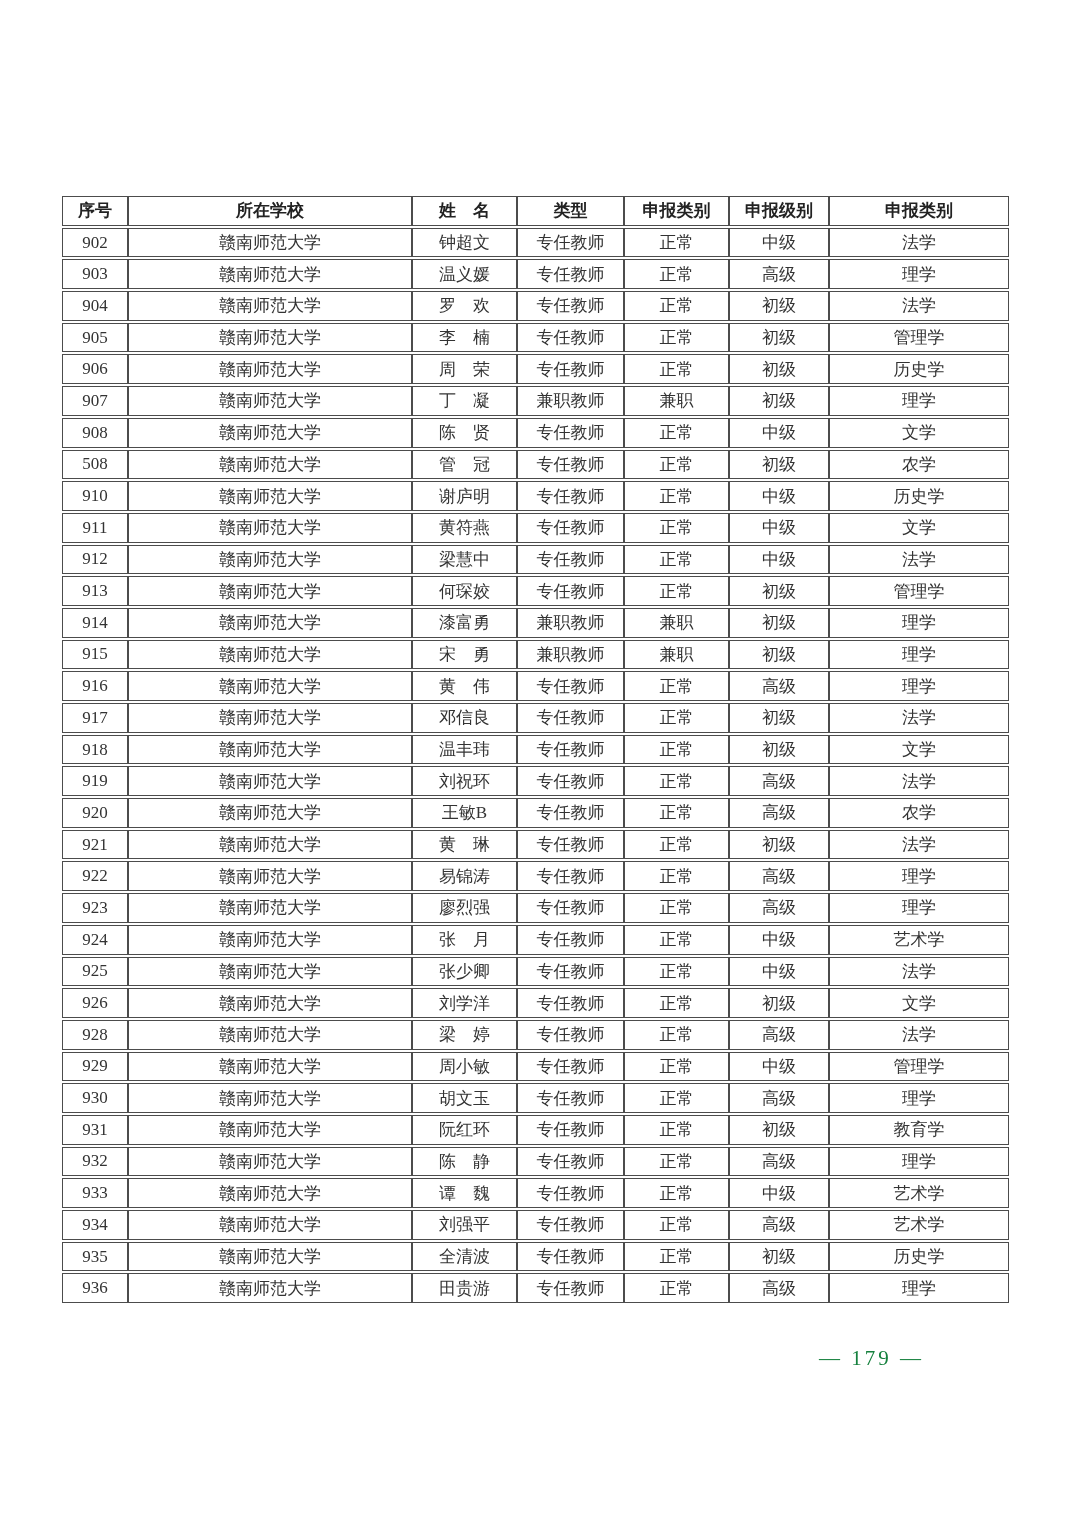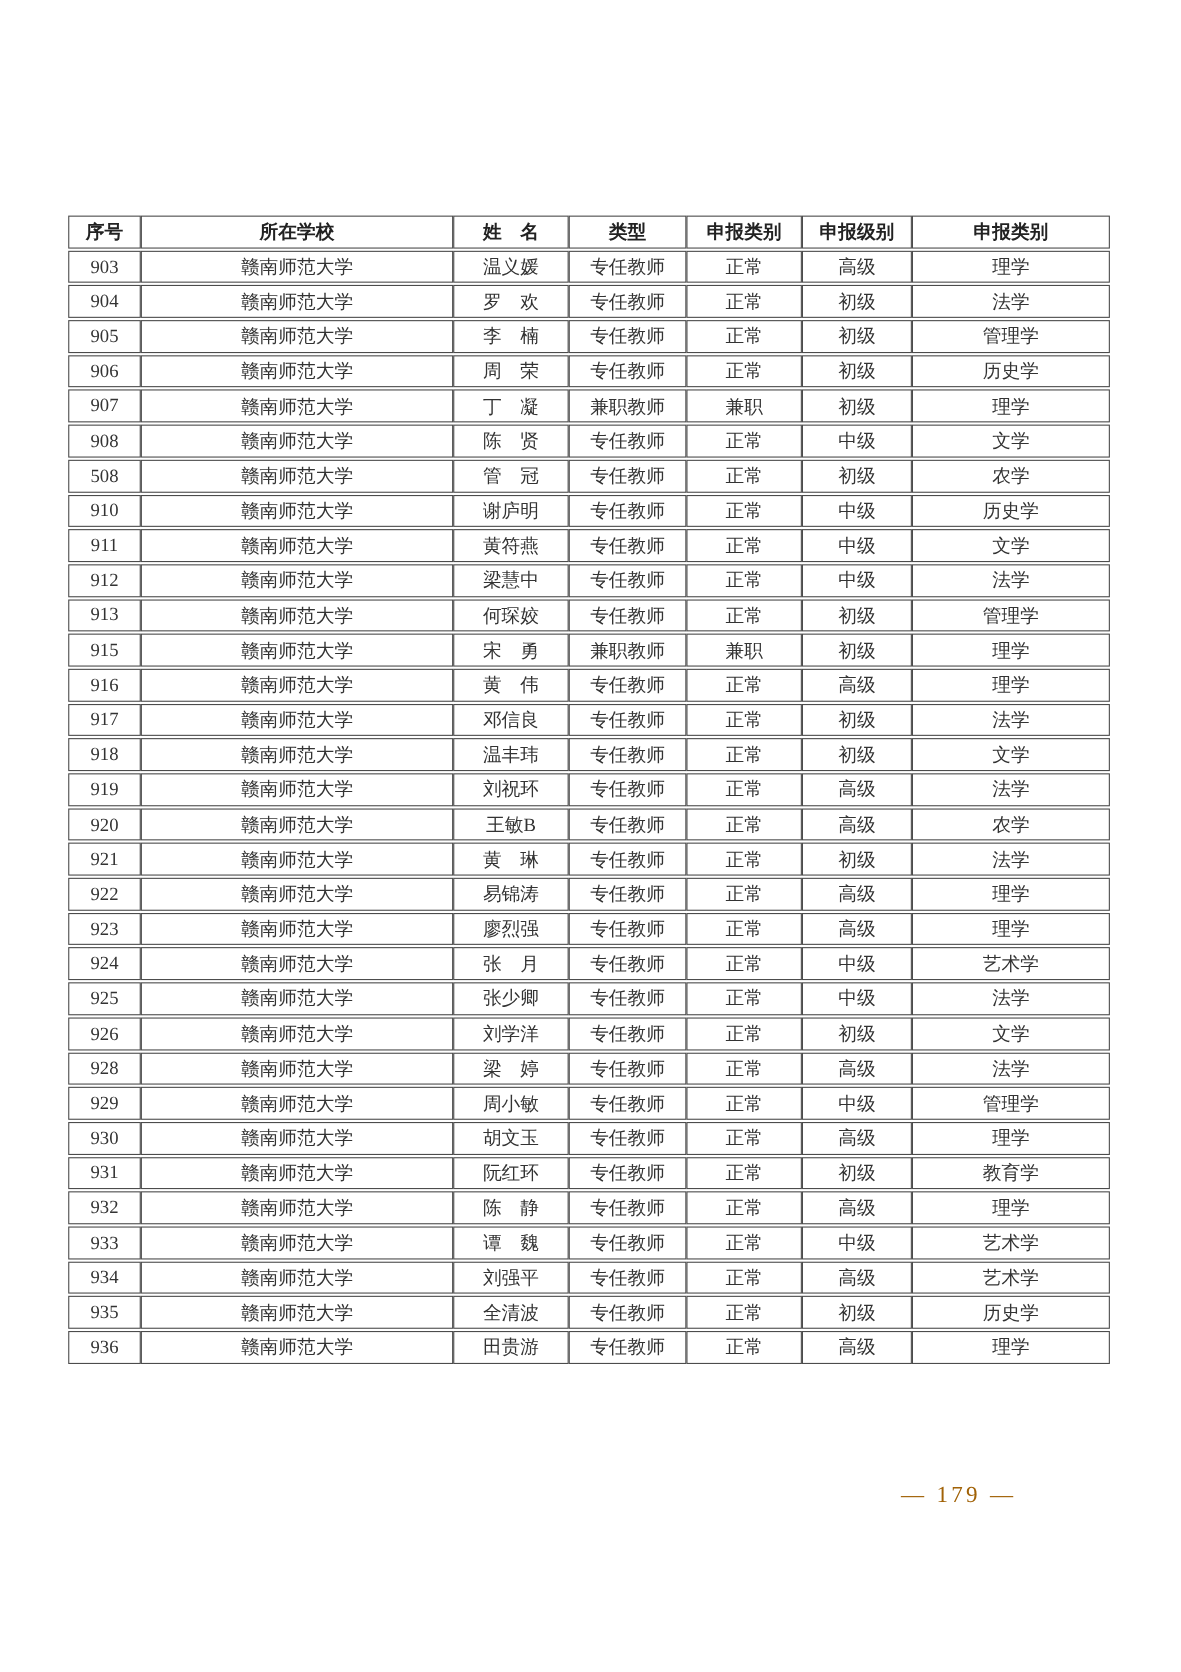--- a/index.html
+++ b/index.html
@@ -45,21 +45,21 @@
     font-family: "Liberation Serif", serif;
     font-size: 17px;
     color: #333333;
   }
   .page-number {
     position: absolute;
     top: 1346px;
     right: 150px;
     font-family: "Liberation Serif", serif;
     font-size: 21px;
-    color: #a16207;
+    color: #15803d;
     letter-spacing: 3px;
     white-space: nowrap;
   }
 </style>
 </head>
 <body>
 
 <div class="page">
 
   <table class="report">
@@ -78,20 +78,29 @@
         <th>所在学校</th>
         <th>姓　名</th>
         <th>类型</th>
         <th>申报类别</th>
         <th>申报级别</th>
         <th>申报类别</th>
       </tr>
     </thead>
     <tbody>
         <tr>
+          <td>902</td>
+          <td>赣南师范大学</td>
+          <td>钟超文</td>
+          <td>专任教师</td>
+          <td>正常</td>
+          <td>中级</td>
+          <td>法学</td>
+        </tr>
+        <tr>
           <td>903</td>
           <td>赣南师范大学</td>
           <td>温义媛</td>
           <td>专任教师</td>
           <td>正常</td>
           <td>高级</td>
           <td>理学</td>
         </tr>
         <tr>
           <td>904</td>
@@ -175,20 +184,29 @@
           <td>法学</td>
         </tr>
         <tr>
           <td>913</td>
           <td>赣南师范大学</td>
           <td>何琛姣</td>
           <td>专任教师</td>
           <td>正常</td>
           <td>初级</td>
           <td>管理学</td>
+        </tr>
+        <tr>
+          <td>914</td>
+          <td>赣南师范大学</td>
+          <td>漆富勇</td>
+          <td>兼职教师</td>
+          <td>兼职</td>
+          <td>初级</td>
+          <td>理学</td>
         </tr>
         <tr>
           <td>915</td>
           <td>赣南师范大学</td>
           <td>宋　勇</td>
           <td>兼职教师</td>
           <td>兼职</td>
           <td>初级</td>
           <td>理学</td>
         </tr>

